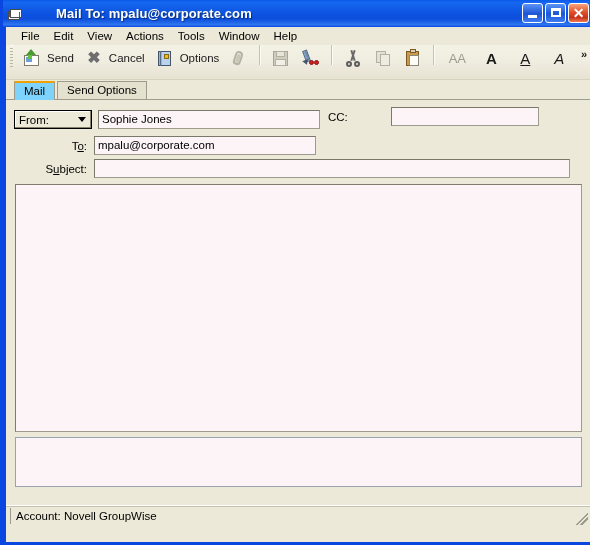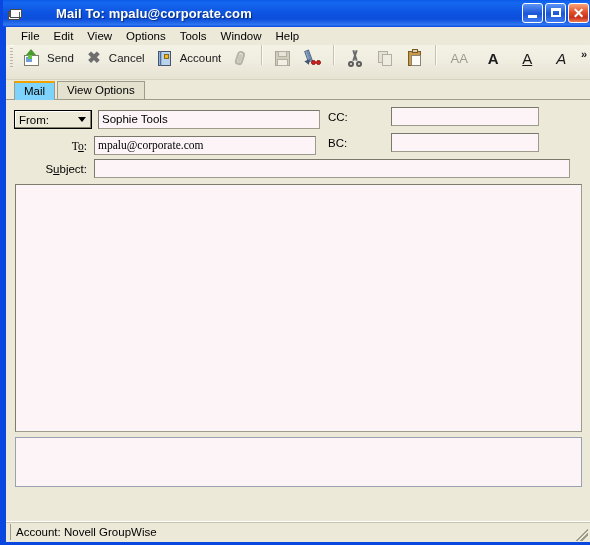--- a/index.html
+++ b/index.html
@@ -194,21 +194,21 @@
     background:#fdf4f7;border:1px solid #9d9b8b;
     border-top-color:#7e7c6d;border-left-color:#7e7c6d;
     box-sizing:border-box;
   }
   .attach-area{
     margin:5px 8px 0 9px;height:50px;
     background:#fdf4f7;border:1px solid #9aa2b0;
     box-sizing:border-box;
   }
   .statusbar{
-    position:absolute;left:0;bottom:0;width:584px;height:20px;
+    position:absolute;left:0;bottom:16px;width:584px;height:20px;
     background:#ece9d8;border-top:1px solid #ffffff;
     box-shadow:inset 0 1px 0 #c6c2ae;
     display:flex;align-items:center;
   }
   .status-pane{
     margin-left:4px;height:16px;display:flex;align-items:center;
     border-left:1px solid #9d9b8b;padding-left:5px;
   }
   .status-text{font-size:11.5px;color:#000;}
   .grip-corner{
@@ -242,21 +242,21 @@
       </div>
     </div>
   </div>
 
   <div class="client">
 
     <div class="menubar">
       <div class="menu-item">File</div>
       <div class="menu-item">Edit</div>
       <div class="menu-item">View</div>
-      <div class="menu-item">Options</div>
+      <div class="menu-item">Actions</div>
       <div class="menu-item">Tools</div>
       <div class="menu-item">Window</div>
       <div class="menu-item">Help</div>
     </div>
 
     <div class="toolbar">
       <div class="grip"></div>
 
       <div class="tb-item">
         <span class="ico ico-send">
@@ -273,21 +273,21 @@
           </span>
         <span class="tb-label">Cancel</span>
       </div>
 
       <div class="tb-item">
         <span class="ico ico-addr">
           <span class="bk"></span>
             <span class="sp"></span>
             <span class="sq"></span>
         </span>
-        <span class="tb-label">Account</span>
+        <span class="tb-label">Options</span>
       </div>
 
       <div class="tb-item">
         <span class="ico ico-clip">
           <span class="c"></span>
             <span class="c2"></span>
         </span>
       </div>
 
       <div class="tb-sep"></div>
@@ -348,48 +348,44 @@
       </div>
       <div class="tb-item">
         <span class="fontbtn" style="font-style:italic;">A</span>
       </div>
 
       <span class="chev">»</span>
     </div>
 
     <div class="tabstrip">
       <div class="tab active">Mail</div>
-      <div class="tab inactive">View Options</div>
+      <div class="tab inactive">Send Options</div>
     </div>
 
     <div class="form">
 
       <div class="row">
         <div class="col-left" style="display:flex;align-items:center;">
           <div class="from-select">
             <span>From:</span>
             <span class="arw"></span>
           </div>
-          <div class="fld" style="width:222px;margin-left:6px;">Sophie Tools</div>
+          <div class="fld" style="width:222px;margin-left:6px;">Sophie Jones</div>
         </div>
         <div class="col-right" style="display:flex;align-items:center;">
           <span class="lbl lbl-cc">CC:</span>
           <div class="fld" style="width:214px;"></div>
         </div>
       </div>
 
       <div class="row">
-        <div class="col-left" style="display:flex;align-items:center;font-family:Liberation Serif, serif;">
+        <div class="col-left" style="display:flex;align-items:center;">
           <span class="lbl lbl-to"><span>T</span><u>o</u><span>:</span></span>
           <div class="fld" style="width:222px;">mpalu@corporate.com</div>
         </div>
-        <div class="col-right" style="display:flex;align-items:center;">
-          <span class="lbl lbl-cc">BC:</span>
-          <div class="fld" style="width:214px;"></div>
-        </div>
       </div>
 
       <div class="row">
         <span class="lbl lbl-to"><span>S</span><u>u</u><span>bject:</span></span>
         <div class="fld" style="width:476px;"></div>
       </div>
     </div>
 
     <div class="body-area"></div>
 

